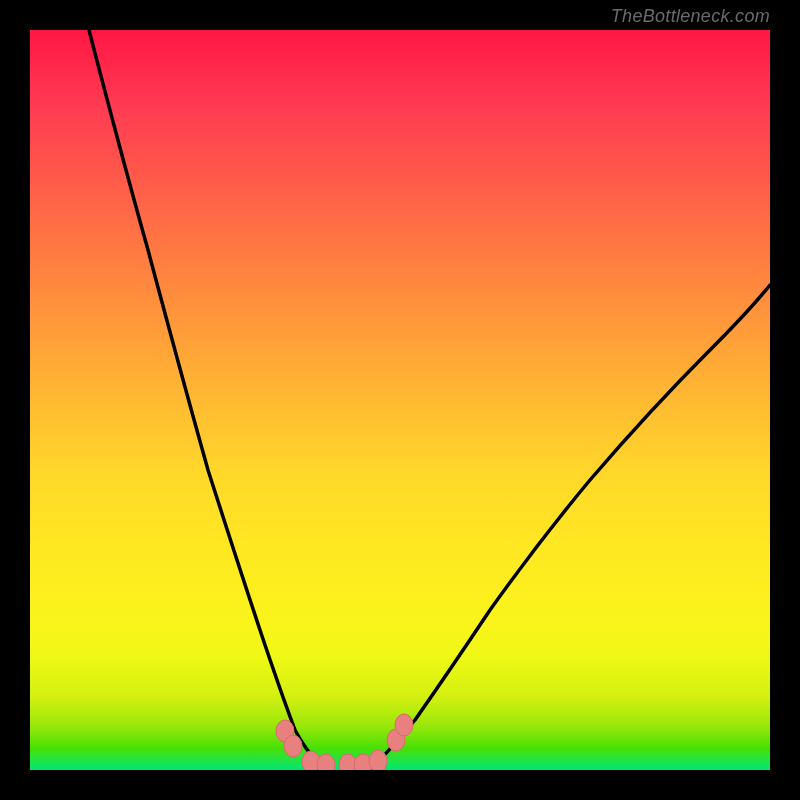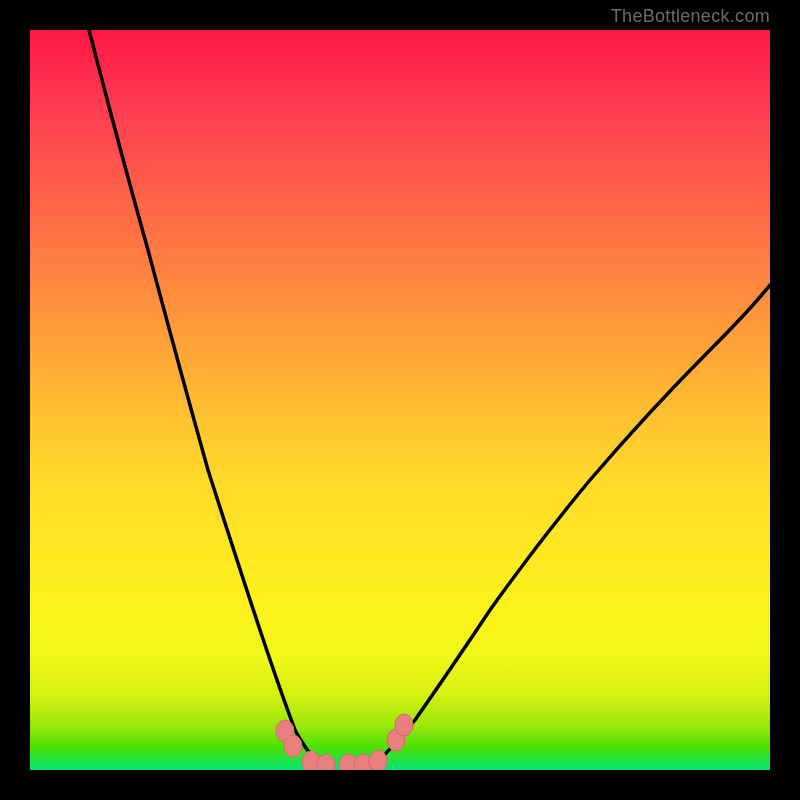--- a/index.html
+++ b/index.html
@@ -41,20 +41,21 @@
       );
     }
     .watermark {
       position: absolute;
       top: 6px;
       right: 30px;
       font-size: 18px;
       font-weight: 500;
       color: #6a6a6a;
       letter-spacing: 0.3px;
+      font-style: italic;
     }
     .curves {
       position: absolute;
       top: 0;
       left: 0;
       width: 740px;
       height: 740px;
     }
     .markers {
       position: absolute;

